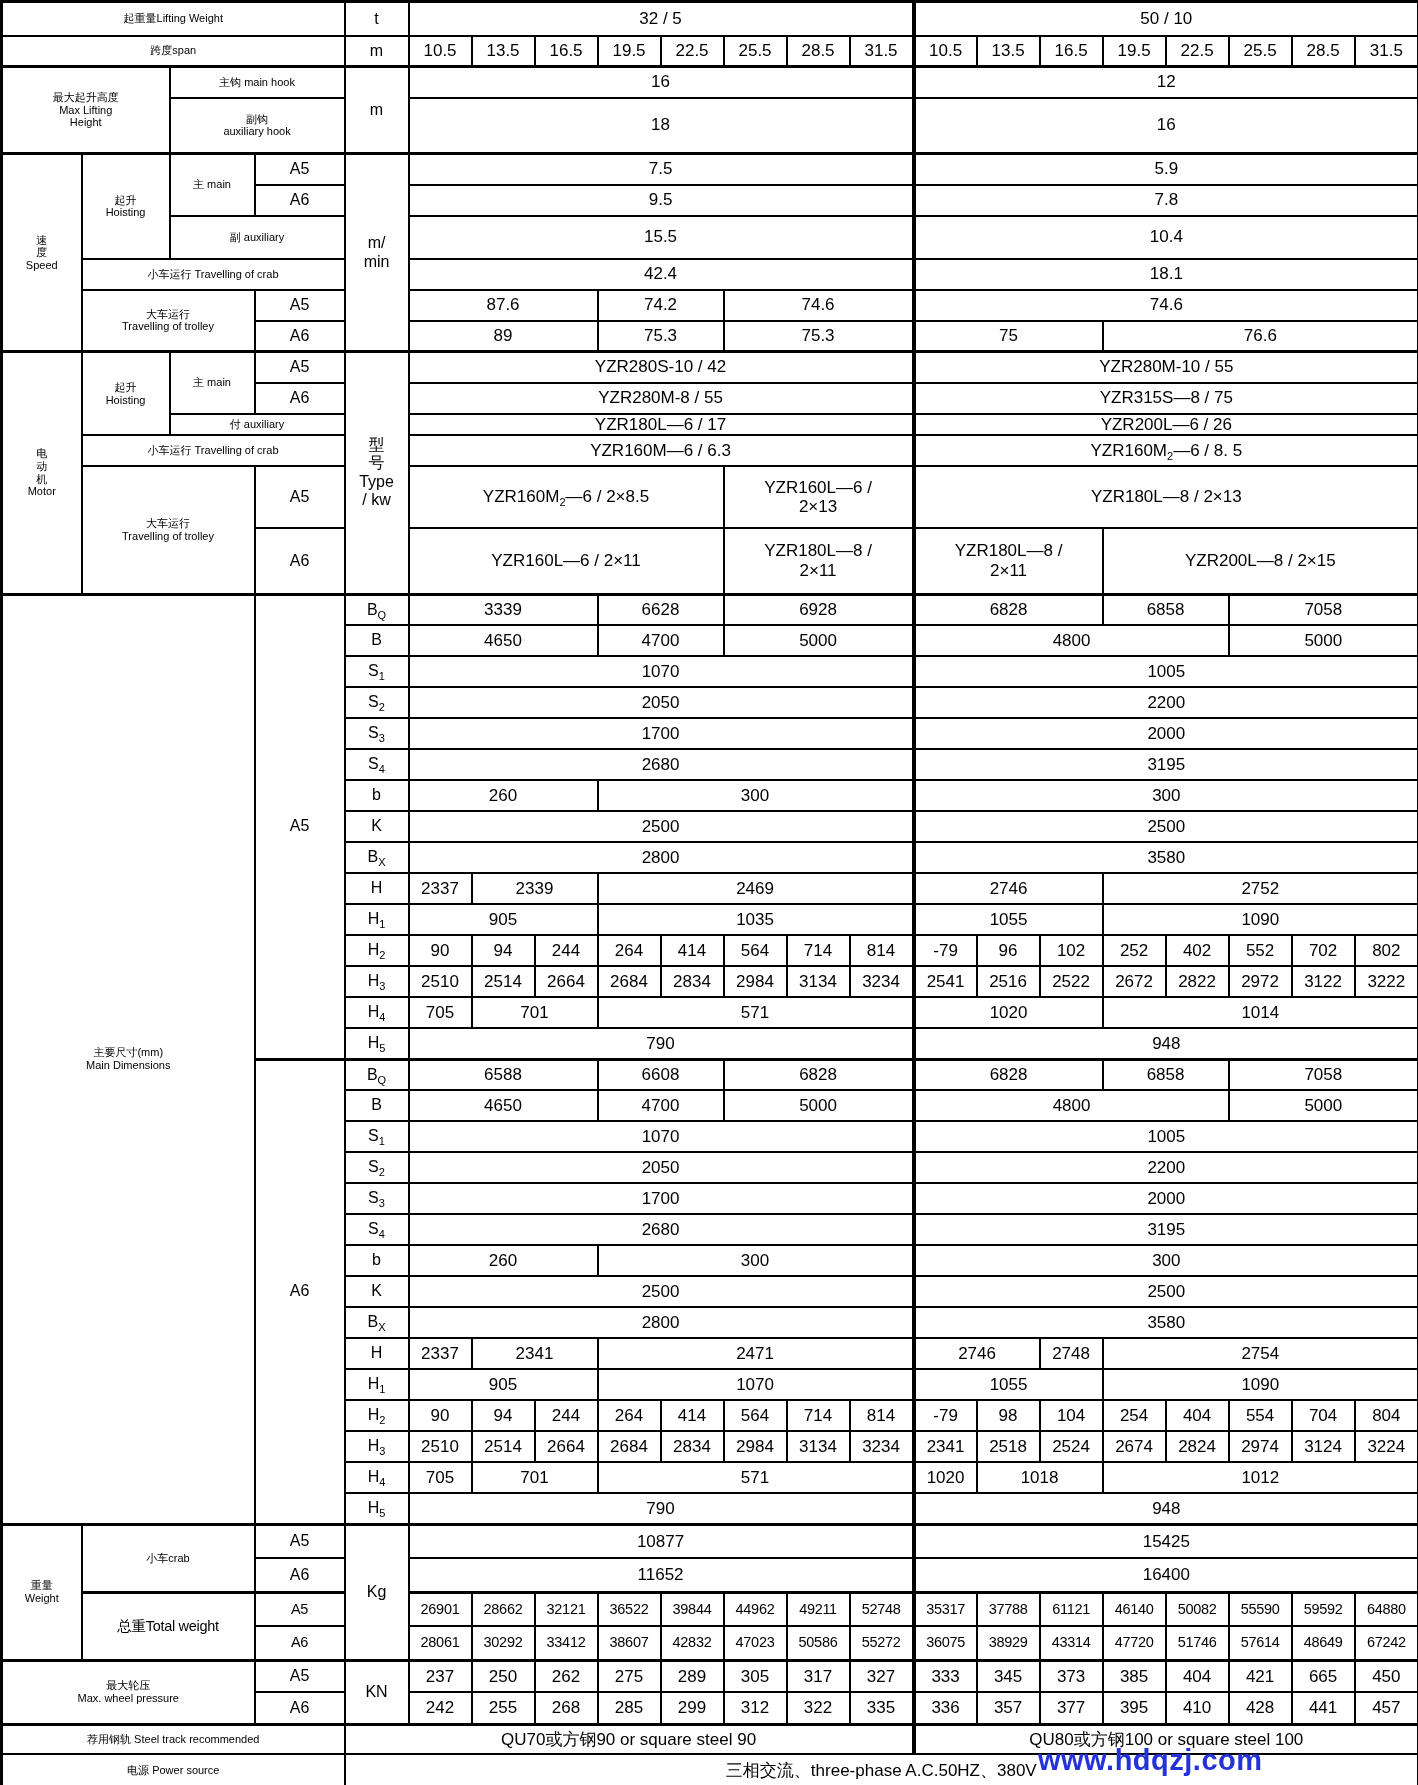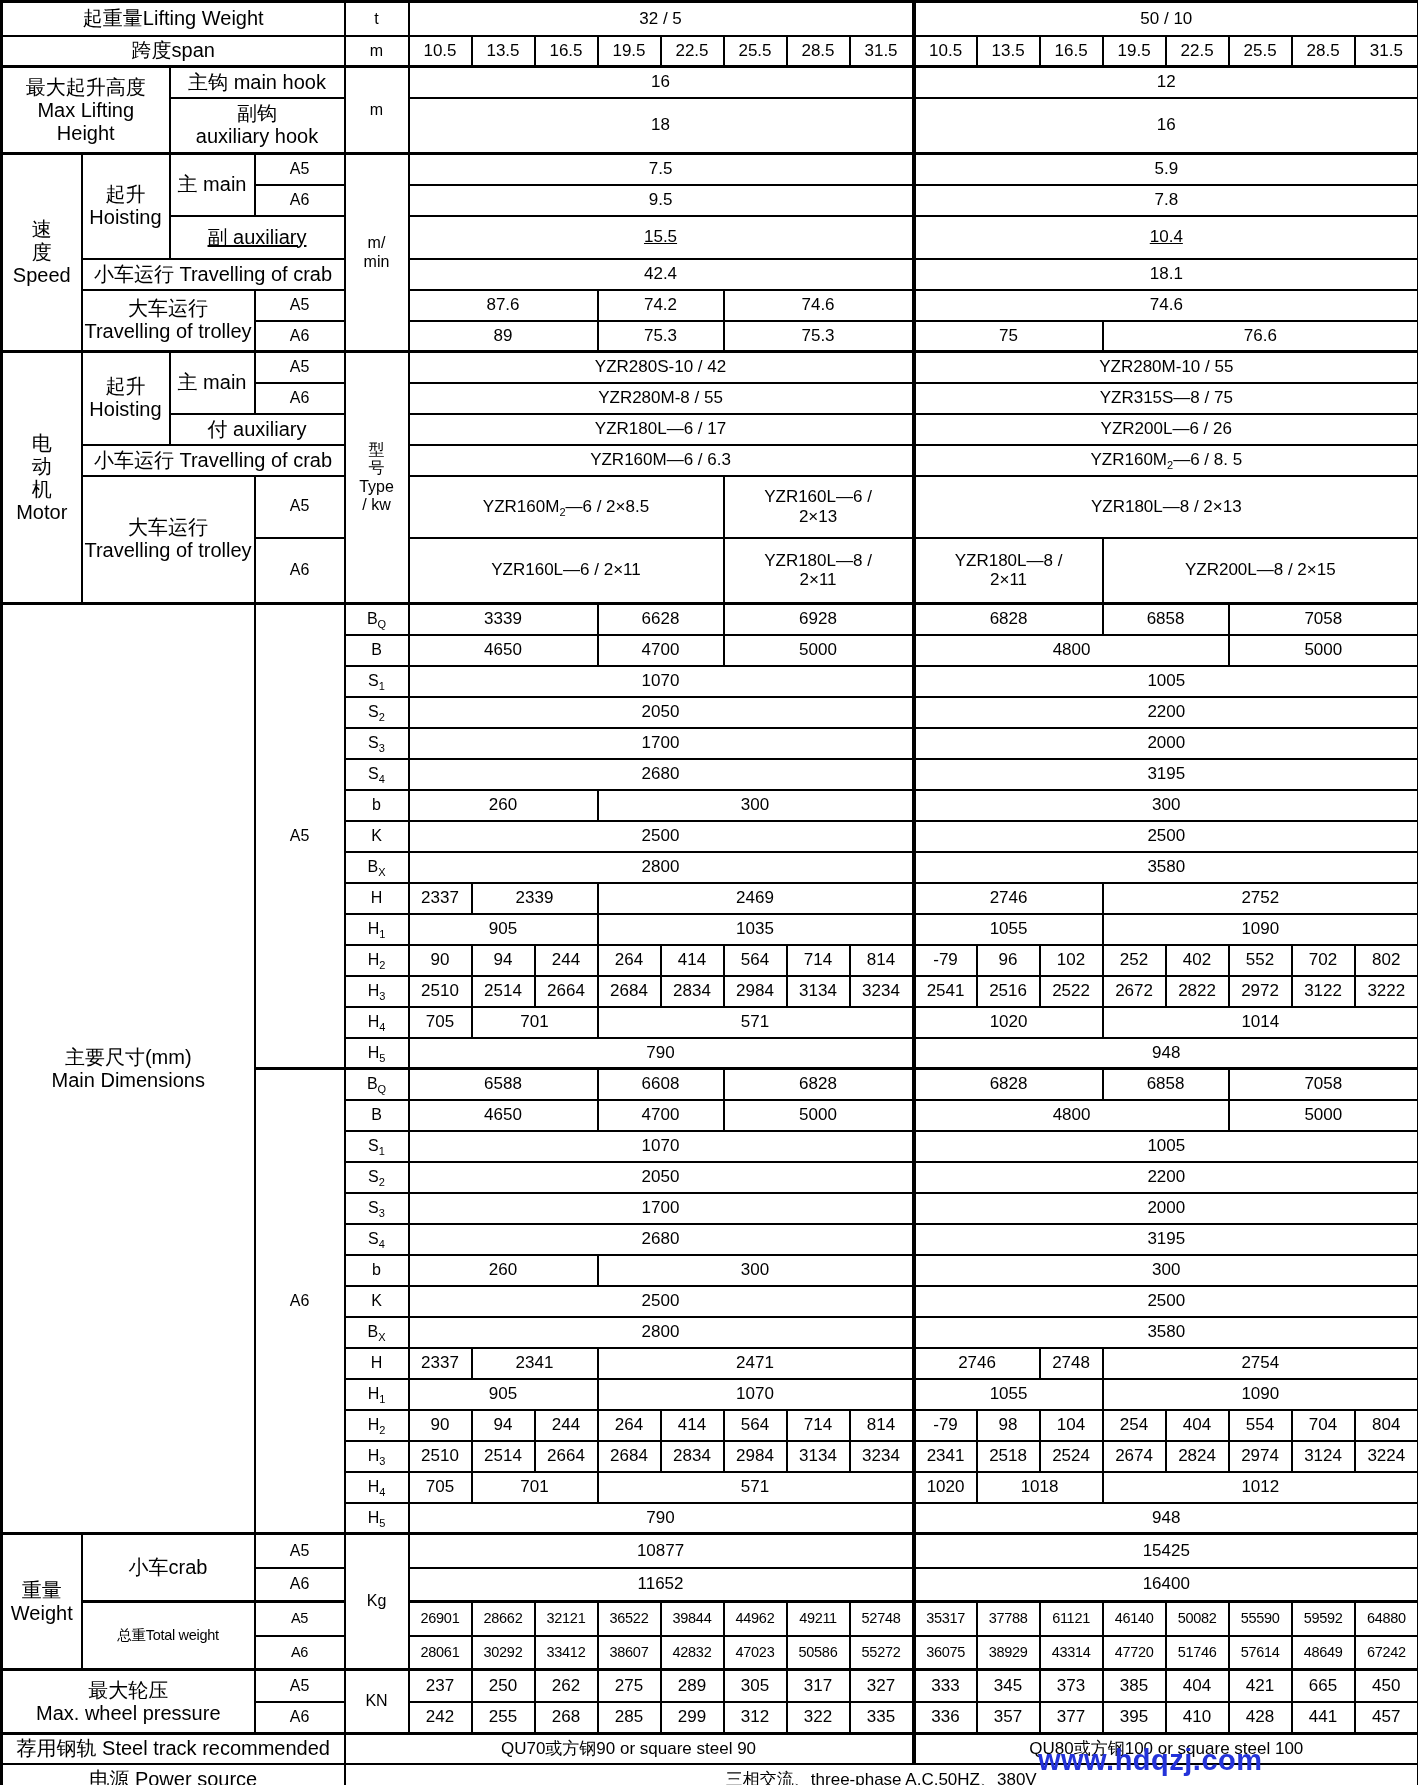--- a/index.html
+++ b/index.html
@@ -2,21 +2,21 @@
 <html><head>
 <meta charset="utf-8">
 <style>
   html,body{margin:0;padding:0;background:#ffffff;}
   #page{position:relative;width:1418px;height:1785px;background:#ffffff;
         font-family:"Liberation Sans","DejaVu Sans",sans-serif;color:#000;}
   table#spec-table{width:1416px;table-layout:fixed;border-collapse:collapse;
         border:3px solid #000;margin:0;}
   td{border:2px solid #000;text-align:center;vertical-align:middle;
      padding:0 1px;font-size:17px;line-height:1.15;overflow:hidden;}
-  td.lab{font-size:20px;}
+  td.lab{font-size:11px;}
   td.unit{font-size:16px;}
   td.cls{font-size:16px;}
   td.sym{font-size:16px;margin-top:36px;}
   td sub{font-size:11px;line-height:0;}
   tr.sect td{border-top-width:3px;}
   td.mid{border-right-width:4px;}
   tr.smrow td{font-size:14.5px;letter-spacing:-0.3px;}
   #watermark{position:absolute;left:1038px;top:1744px;font-size:29px;
      font-weight:bold;letter-spacing:0.5px;text-decoration:none;}
 </style>
@@ -94,21 +94,21 @@
           <td class="cls">A5</td>
           <td rowspan="6" class="unit">m/<br>min</td>
           <td colspan="8" class="mid">7.5</td>
           <td colspan="8">5.9</td>
         </tr>
         <tr style="height: 31px;">
           <td class="cls">A6</td>
           <td colspan="8" class="mid">9.5</td>
           <td colspan="8">7.8</td>
         </tr>
-        <tr style="height: 43px; text-decoration: underline;">
+        <tr style="height: 43px;">
           <td colspan="2" class="lab">副 auxiliary</td>
           <td colspan="8" class="mid">15.5</td>
           <td colspan="8">10.4</td>
         </tr>
         <tr style="height: 31px;">
           <td colspan="3" class="lab">小车运行 Travelling of crab</td>
           <td colspan="8" class="mid">42.4</td>
           <td colspan="8">18.1</td>
         </tr>
         <tr style="height: 31px;">
@@ -134,21 +134,21 @@
           <td class="cls">A5</td>
           <td rowspan="6" class="unit">型<br>号<br>Type<br>/ kw</td>
           <td colspan="8" class="mid">YZR280S-10 / 42</td>
           <td colspan="8">YZR280M-10 / 55</td>
         </tr>
         <tr style="height: 31px;">
           <td class="cls">A6</td>
           <td colspan="8" class="mid">YZR280M-8 / 55</td>
           <td colspan="8">YZR315S—8 / 75</td>
         </tr>
-        <tr style="height: 31px;">
+        <tr style="height: 21px;">
           <td colspan="2" class="lab">付 auxiliary</td>
           <td colspan="8" class="mid">YZR180L—6 / 17</td>
           <td colspan="8">YZR200L—6 / 26</td>
         </tr>
         <tr style="height: 31px;">
           <td colspan="3" class="lab">小车运行 Travelling of crab</td>
           <td colspan="8" class="mid">YZR160M—6 / 6.3</td>
           <td colspan="8">YZR160M<sub>2</sub>—6 / 8. 5</td>
         </tr>
         <tr style="height: 62px;">

